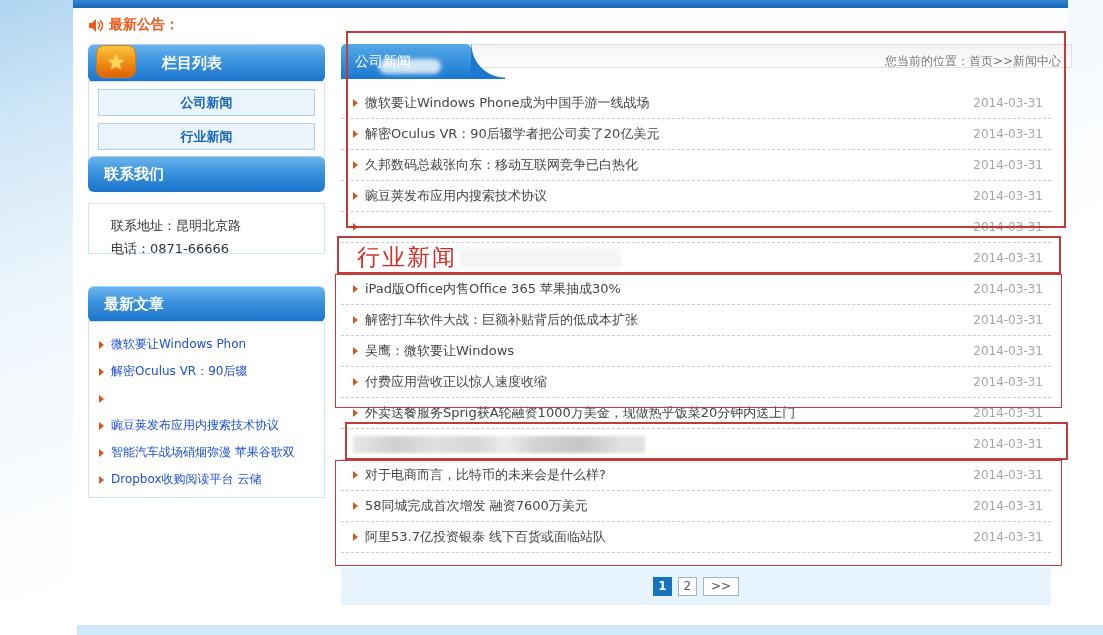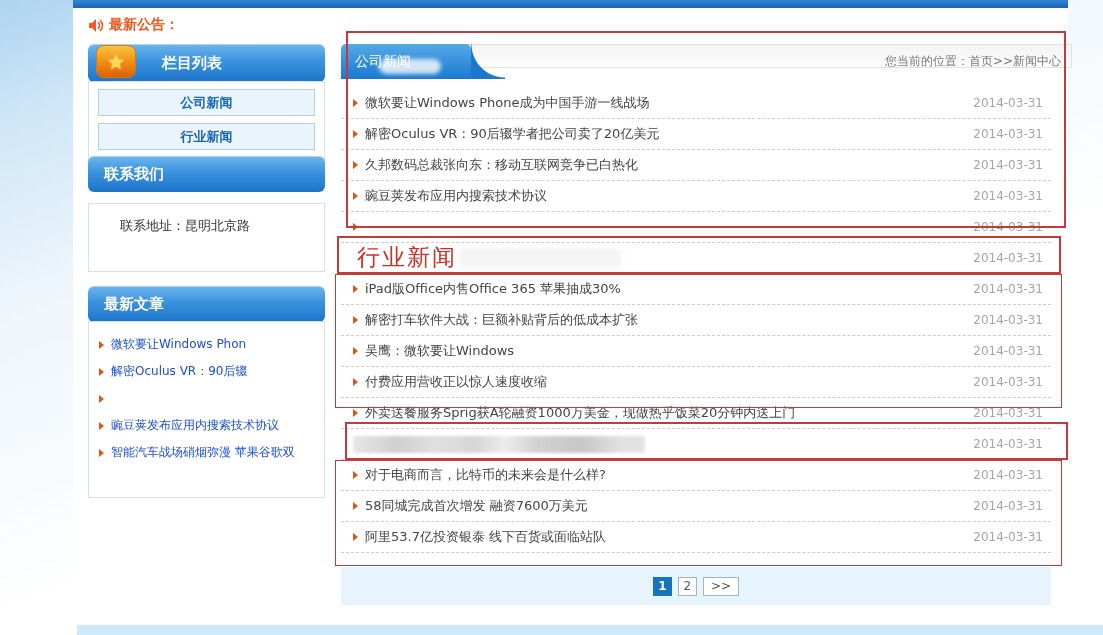--- a/index.html
+++ b/index.html
@@ -24,21 +24,21 @@
               background:linear-gradient(#fbc43e,#ef8c13 55%,#e05f06); border:1px solid #d97b10;
               display:flex; align-items:center; justify-content:center; }
   .sb-badge .star { color:#ffd84d; font-size:20px; text-shadow:0 0 2px #fff; line-height:1; }
   .hdr-collist { top:44px; height:38px; line-height:38px; padding-left:74px; }
   .sb-body { position:absolute; left:88px; width:237px; background:#fff; border:1px solid #cfe3f2; }
   .body-collist { top:81px; height:79px; padding:7px 9px; }
   .sb-btn { display:block; width:100%; height:27px; margin-bottom:7px; background:#eaf4fd;
             border:1px solid #aed2ee; color:#1766b5; font-size:13px; font-weight:bold;
             text-align:center; line-height:25px; cursor:pointer; }
   .hdr-contact { top:156px; }
-  .body-contact { top:203px; height:69px; padding:10px 0 0 31px; font-size:13px; color:#333; line-height:23px; }
+  .body-contact { top:203px; height:51px; padding:10px 0 0 22px; font-size:13px; color:#333; line-height:23px; }
   .hdr-latest { top:286px; }
   .body-latest { top:321px; height:177px; padding:9px 8px 0 10px; }
   .sb-item { display:flex; align-items:center; height:27px; font-size:12px; color:#1d4ed8; cursor:pointer; white-space:nowrap; overflow:hidden; }
 
   .blt { width:0; height:0; border-left:5px solid #d9571e; border-top:4px solid transparent;
          border-bottom:4px solid transparent; margin-right:7px; flex:none; }
 
   
   .tabbar { position:absolute; left:330px; top:44px; width:710px; height:24px;
             background:linear-gradient(#f4f4f4,#fdfdfd); border:1px solid #e2e2e2;margin-left:32px; }
@@ -109,20 +109,21 @@
   <div class="sb-body body-collist">
     <div class="sb-btn">公司新闻</div>
     <div class="sb-btn">行业新闻</div>
   </div>
 
   <div class="sb-header hdr-contact">
     <span>联系我们</span>
   </div>
   <div class="sb-body body-contact">
     <div>联系地址：昆明北京路</div>
+    <div>电话：0871-66666</div>
   </div>
 
   <div class="sb-header hdr-latest">
     <span>最新文章</span>
   </div>
   <div class="sb-body body-latest">
     <div class="sb-item">
         <span class="blt"></span>
         <span>微软要让Windows Phon</span>
       </div>
@@ -133,20 +134,24 @@
     <div class="sb-item">
         <span class="blt"></span>
       </div>
     <div class="sb-item">
         <span class="blt"></span>
         <span>豌豆荚发布应用内搜索技术协议</span>
       </div>
     <div class="sb-item">
         <span class="blt"></span>
         <span>智能汽车战场硝烟弥漫 苹果谷歌双</span>
+      </div>
+    <div class="sb-item">
+        <span class="blt"></span>
+        <span>Dropbox收购阅读平台 云储</span>
       </div>
   </div>
 
   <div class="tabbar">
     <span class="crumb">您当前的位置：首页&gt;&gt;新闻中心</span>
   </div>
   <div class="tab">公司新闻</div>
   <div class="tab-flare"></div>
   <div class="tab-censor"></div>
 

